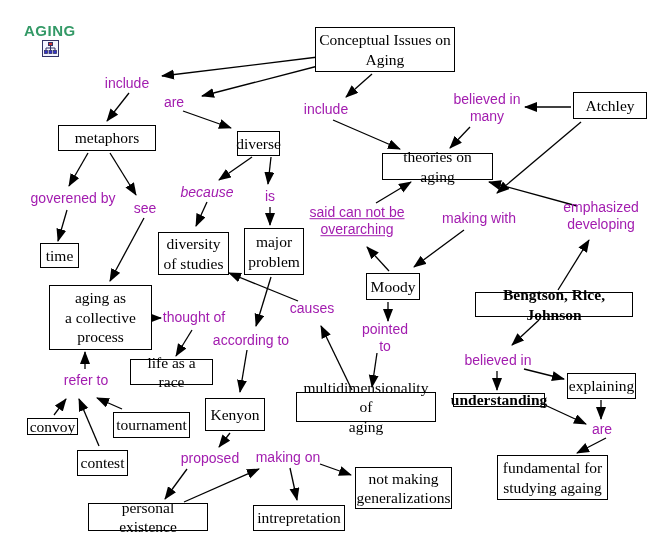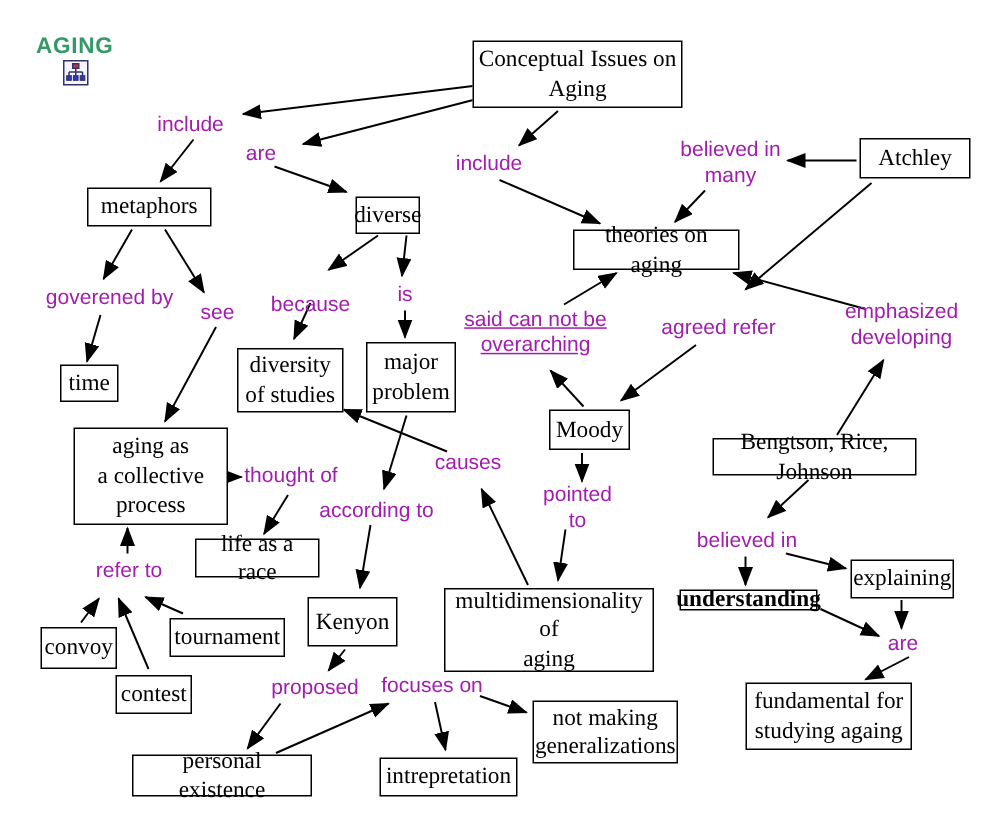--- a/index.html
+++ b/index.html
@@ -95,67 +95,67 @@
         <line x1="230" y1="433" x2="219" y2="447" stroke="#000000" stroke-width="1.3" marker-end="url(#ah)"></line>
         <line x1="187" y1="469" x2="165" y2="499" stroke="#000000" stroke-width="1.3" marker-end="url(#ah)"></line>
         <line x1="184" y1="502" x2="259" y2="469" stroke="#000000" stroke-width="1.3" marker-end="url(#ah)"></line>
         <line x1="290" y1="468" x2="297" y2="500" stroke="#000000" stroke-width="1.3" marker-end="url(#ah)"></line>
         <line x1="320" y1="464" x2="351" y2="475" stroke="#000000" stroke-width="1.3" marker-end="url(#ah)"></line>
       </g>
   </svg>
   <div id="nodes">
       <div class="concept" style="left: 315px; top: 27px; width: 140px; height: 45px;">Conceptual Issues on
 Aging</div>
-      <div class="concept" style="left: 58px; top: 125px; width: 83px; height: 26px;">metaphors</div>
+      <div class="concept" style="left: 58px; top: 125px; width: 98px; height: 26px;">metaphors</div>
       <div class="concept" style="left: 237px; top: 131px; width: 43px; height: 25px;">diverse</div>
       <div class="concept" style="left: 382px; top: 153px; width: 111px; height: 27px;">theories on aging</div>
       <div class="concept" style="left: 573px; top: 92px; width: 74px; height: 27px;">Atchley</div>
       <div class="concept" style="left: 40px; top: 243px; width: 39px; height: 25px;">time</div>
       <div class="concept" style="left: 158px; top: 232px; width: 71px; height: 43px;">diversity
 of studies</div>
       <div class="concept" style="left: 244px; top: 228px; width: 60px; height: 47px;">major
 problem</div>
       <div class="concept" style="left: 366px; top: 273px; width: 54px; height: 27px;">Moody</div>
-      <div class="concept" style="left: 475px; top: 292px; width: 136px; height: 25px;">Bengtson, Rice, Johnson</div>
+      <div class="concept" style="left: 475px; top: 292px; width: 158px; height: 25px; font-weight: bold;">Bengtson, Rice, Johnson</div>
       <div class="concept" style="left: 49px; top: 285px; width: 103px; height: 65px;">aging as
 a collective
 process</div>
       <div class="concept" style="left: 130px; top: 359px; width: 83px; height: 26px;">life as a race</div>
-      <div class="concept" style="left: 296px; top: 392px; width: 140px; height: 56px;">multidimensionality of
+      <div class="concept" style="left: 296px; top: 392px; width: 140px; height: 30px;">multidimensionality of
 aging</div>
       <div class="concept" style="left: 453px; top: 393px; width: 92px; height: 14px; font-weight: bold;">understanding</div>
       <div class="concept" style="left: 567px; top: 373px; width: 69px; height: 26px;">explaining</div>
       <div class="concept" style="left: 497px; top: 455px; width: 111px; height: 45px;">fundamental for
 studying againg</div>
-      <div class="concept" style="left: 27px; top: 418px; width: 51px; height: 28px;">convoy</div>
+      <div class="concept" style="left: 27px; top: 418px; width: 51px; height: 17px;">convoy</div>
       <div class="concept" style="left: 113px; top: 412px; width: 77px; height: 26px;">tournament</div>
       <div class="concept" style="left: 77px; top: 450px; width: 51px; height: 26px;">contest</div>
       <div class="concept" style="left: 205px; top: 398px; width: 60px; height: 33px;">Kenyon</div>
       <div class="concept" style="left: 88px; top: 503px; width: 120px; height: 28px;">personal existence</div>
       <div class="concept" style="left: 253px; top: 505px; width: 92px; height: 26px;">intrepretation</div>
       <div class="concept" style="left: 355px; top: 467px; width: 97px; height: 42px;">not making
 generalizations</div>
       <div class="link-label" style="left: 127px; top: 83px;">include</div>
       <div class="link-label" style="left: 174px; top: 102px;">are</div>
       <div class="link-label" style="left: 326px; top: 109px;">include</div>
       <div class="link-label" style="left: 487px; top: 108px;">believed in
 many</div>
       <div class="link-label" style="left: 73px; top: 198px;">goverened by</div>
       <div class="link-label" style="left: 145px; top: 208px;">see</div>
-      <div class="link-label" style="left: 207px; top: 203px;">because</div>
+      <div class="link-label" style="left: 207px; top: 192px; font-style: italic;">because</div>
       <div class="link-label" style="left: 270px; top: 196px;">is</div>
       <div class="link-label" style="left: 357px; top: 221px; text-decoration: underline;">said can not be
 overarching</div>
-      <div class="link-label" style="left: 479px; top: 218px;">agreed refer</div>
+      <div class="link-label" style="left: 479px; top: 218px;">making with</div>
       <div class="link-label" style="left: 601px; top: 216px;">emphasized
 developing</div>
       <div class="link-label" style="left: 194px; top: 317px;">thought of</div>
       <div class="link-label" style="left: 251px; top: 340px;">according to</div>
       <div class="link-label" style="left: 312px; top: 308px;">causes</div>
       <div class="link-label" style="left: 385px; top: 338px;">pointed
 to</div>
       <div class="link-label" style="left: 86px; top: 380px;">refer to</div>
       <div class="link-label" style="left: 498px; top: 360px;">believed in</div>
       <div class="link-label" style="left: 210px; top: 458px;">proposed</div>
-      <div class="link-label" style="left: 288px; top: 457px;">focuses on</div>
+      <div class="link-label" style="left: 288px; top: 457px;">making on</div>
       <div class="link-label" style="left: 602px; top: 429px;">are</div>
     </div>
 </div>
 
 </body></html>

